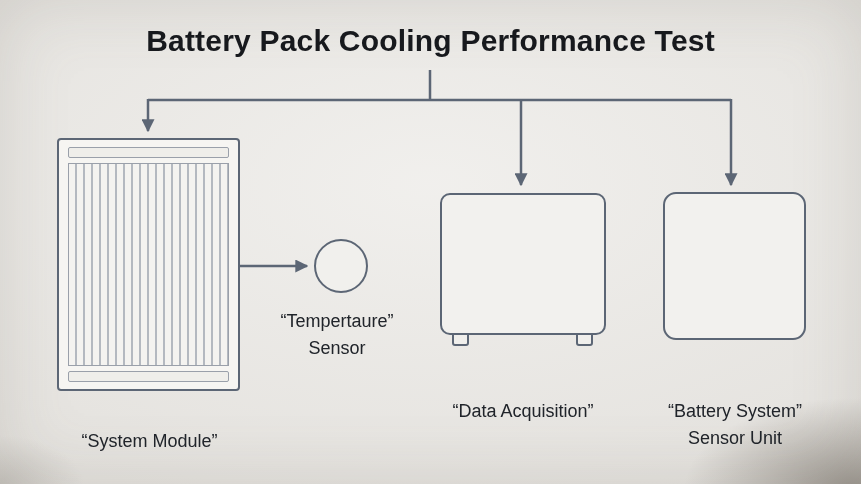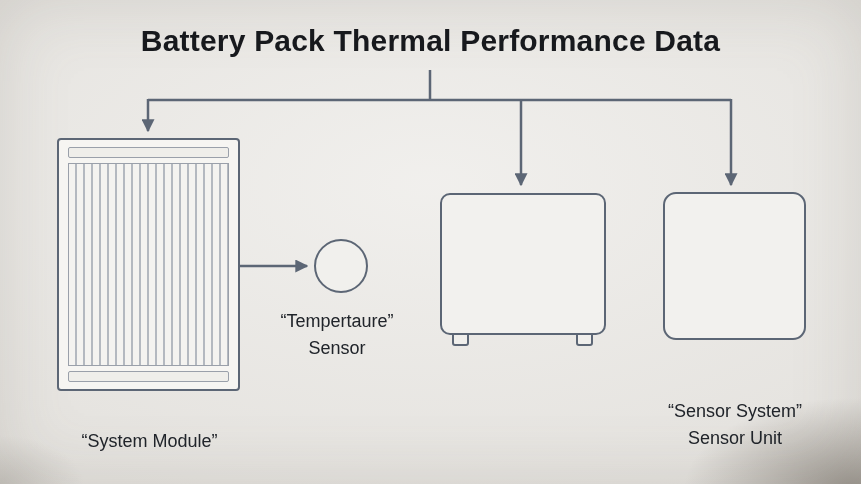--- a/index.html
+++ b/index.html
@@ -115,21 +115,21 @@
   .label-battery { left: 58px;  top: 428px; width: 183px; }
   .label-sensor  { left: 253px; top: 308px; width: 168px; }
   .label-daq     { left: 423px; top: 398px; width: 200px; }
   .label-cooling { left: 640px; top: 398px; width: 190px; }
 </style>
 </head>
 <body>
 
 <div id="stage">
 
-  <div class="title">Battery Pack Thermal Performance Data</div>
+  <div class="title">Battery Pack Cooling Performance Test</div>
 
   <svg class="wires" width="861" height="484" viewBox="0 0 861 484">
     <defs>
       <marker id="arrow" viewBox="0 0 10 10" refX="9" refY="5" markerWidth="13" markerHeight="13" markerUnits="userSpaceOnUse" orient="auto">
         <path d="M0,0 L10,5 L0,10 z" fill="#5c6675"></path>
       </marker>
     </defs>
     <path d="M430,70 V100 M148,100 H731" fill="none" stroke="#5c6675" stroke-width="2.5"></path>
     <line x1="148" y1="99" x2="148" y2="131" stroke="#5c6675" stroke-width="2.5" marker-end="url(#arrow)"></line>
     <line x1="521" y1="99" x2="521" y2="185" stroke="#5c6675" stroke-width="2.5" marker-end="url(#arrow)"></line>
@@ -154,20 +154,21 @@
   <div class="node-label label-battery">
     <span>“System Module”</span>
   </div>
 
   <div class="node-label label-sensor">
     <div>“Tempertaure”</div>
     <div>Sensor</div>
   </div>
 
   <div class="node-label label-daq">
+    <div>“Data Acquisition”</div>
   </div>
 
   <div class="node-label label-cooling">
-    <div>“Sensor System”</div>
+    <div>“Battery System”</div>
     <div>Sensor Unit</div>
   </div>
 
 </div>
 
 </body></html>

